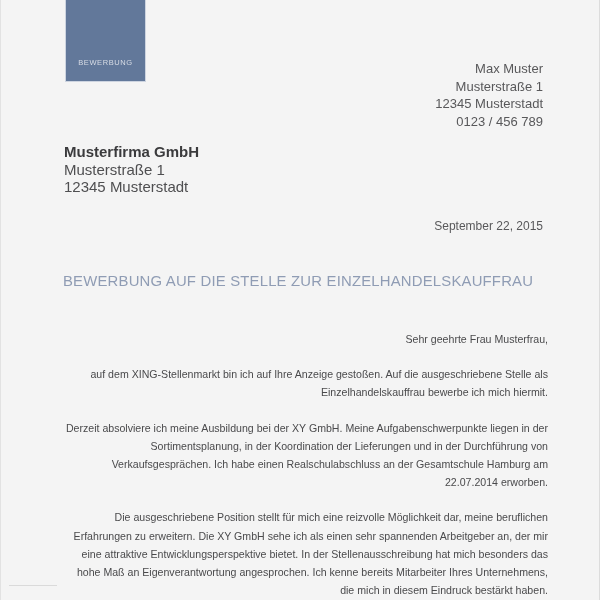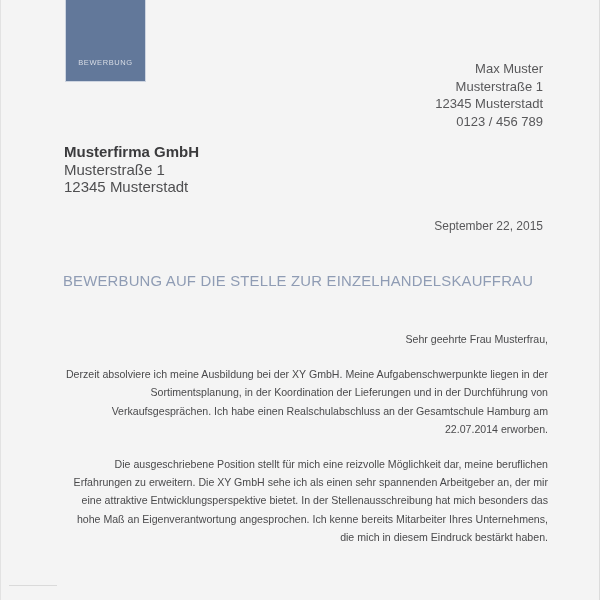--- a/index.html
+++ b/index.html
@@ -148,20 +148,21 @@
     <div>Musterstraße 1</div>
     <div>12345 Musterstadt</div>
   </div>
 
   <div id="date-line">September 22, 2015</div>
 
   <div id="subject-heading">BEWERBUNG AUF DIE STELLE ZUR EINZELHANDELSKAUFFRAU</div>
 
   <div id="body-block">
     <p>Sehr geehrte Frau Musterfrau,</p>
+    <p>auf dem XING-Stellenmarkt bin ich auf Ihre Anzeige gestoßen. Auf die ausgeschriebene Stelle als Einzelhandelskauffrau bewerbe ich mich hiermit.</p>
     <p>Derzeit absolviere ich meine Ausbildung bei der XY GmbH. Meine Aufgabenschwerpunkte liegen in der Sortimentsplanung, in der Koordination der Lieferungen und in der Durchführung von Verkaufsgesprächen. Ich habe einen Realschulabschluss an der Gesamtschule Hamburg am 22.07.2014 erworben.</p>
     <p>Die ausgeschriebene Position stellt für mich eine reizvolle Möglichkeit dar, meine beruflichen Erfahrungen zu erweitern. Die XY GmbH sehe ich als einen sehr spannenden Arbeitgeber an, der mir eine attraktive Entwicklungsperspektive bietet. In der Stellenausschreibung hat mich besonders das hohe Maß an Eigenverantwortung angesprochen. Ich kenne bereits Mitarbeiter Ihres Unternehmens, die mich in diesem Eindruck bestärkt haben.</p>
 
   </div>
 
   <div id="watermark-rule"></div>
 
 </div>
 
 </body></html>

